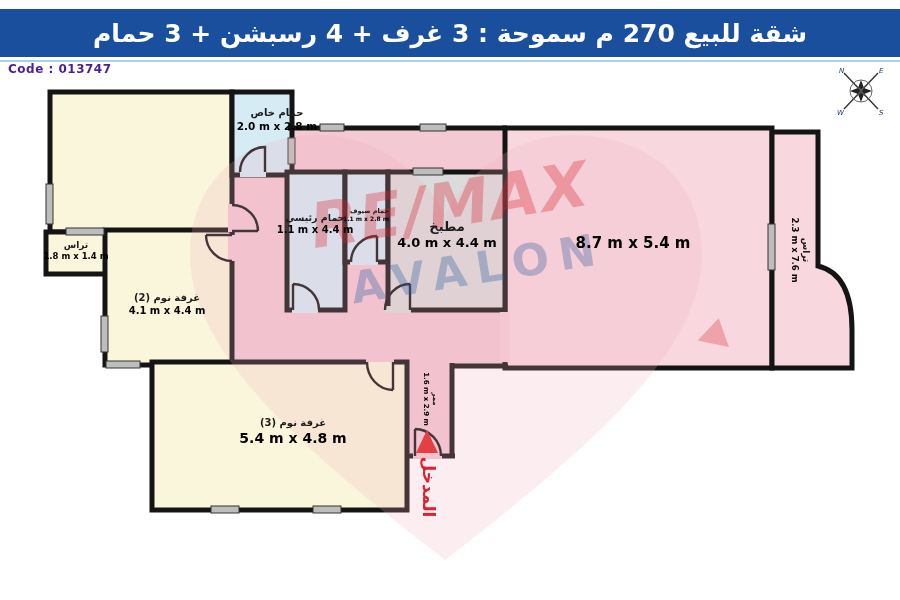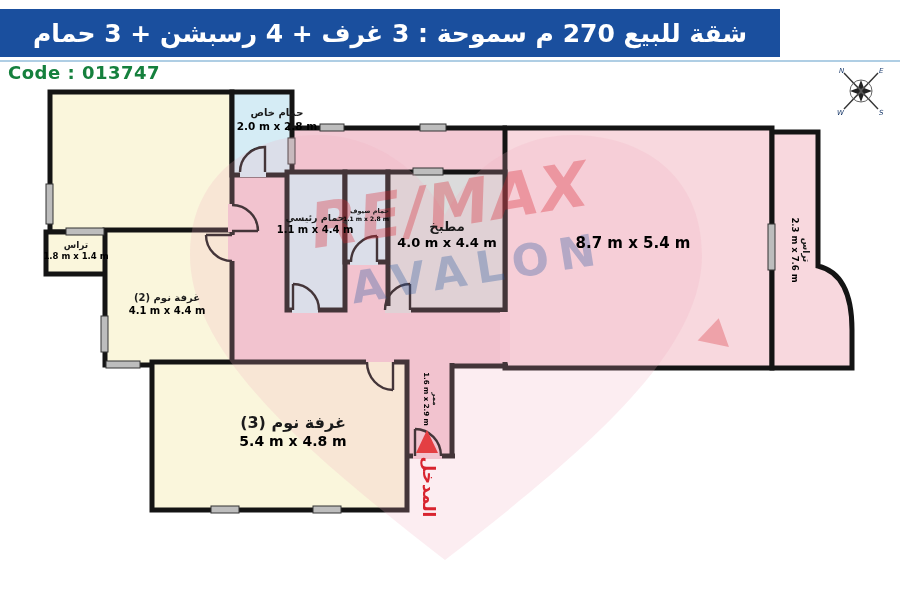--- a/index.html
+++ b/index.html
@@ -1,38 +1,38 @@
 <!DOCTYPE html>
 <html lang="ar"><head>
 <meta charset="utf-8">
 <style>
   html,body{margin:0;padding:0;background:#fff;}
   #stage{position:relative;width:900px;height:600px;background:#ffffff;overflow:hidden;
          font-family:"DejaVu Sans",sans-serif;}
   
-  #topbar{position:absolute;left:0;top:9px;width:780px;height:48px;background:#1A4F9E;
+  #topbar{position:absolute;left:0;top:9px;width:900px;height:48px;background:#1A4F9E;
           color:#fff;display:flex;align-items:center;justify-content:center;
           font-size:25px;font-weight:bold;direction:rtl;}
   #sepline{position:absolute;left:0;top:60px;width:900px;height:2px;background:#AFCEE4;}
-  #codebox{position:absolute;left:8px;top:62px;font-size:18px;font-weight:bold;color:#15803d;
+  #codebox{position:absolute;left:8px;top:62px;font-size:12px;font-weight:bold;color:#4c1d95;
            font-family:"DejaVu Sans",sans-serif;letter-spacing:.5px;}
   
   #plan{position:absolute;left:0;top:0;}
   
   .rlabel{position:absolute;transform:translate(-50%,-50%);text-align:center;color:#1b1b1b;
           line-height:1.25;white-space:nowrap;pointer-events:none;}
   .rlabel .rname{display:block;font-weight:bold;direction:rtl;}
   .rlabel .rsize{display:block;font-weight:bold;direction:ltr;color:#000;}
   .rot{transform:translate(-50%,-50%) rotate(90deg);}
   
   #lbl-master .rname{font-size:10px}   #lbl-master .rsize{font-size:15px}
   #lbl-privbath .rname{font-size:10px} #lbl-privbath .rsize{font-size:10.5px}
   #lbl-terraceL .rname{font-size:9px}  #lbl-terraceL .rsize{font-size:8.5px}
   #lbl-bed2 .rname{font-size:10px}     #lbl-bed2 .rsize{font-size:10px}
-  #lbl-bed3 .rname{font-size:16px}     #lbl-bed3 .rsize{font-size:14px}
+  #lbl-bed3 .rname{font-size:10px}     #lbl-bed3 .rsize{font-size:14px}
   #lbl-mainbath .rname{font-size:9.5px}#lbl-mainbath .rsize{font-size:10px}
   #lbl-guestbath .rname{font-size:6.5px}#lbl-guestbath .rsize{font-size:6px}
   #lbl-kitchen .rname{font-size:13px}  #lbl-kitchen .rsize{font-size:13px}
   #lbl-reception .rname{font-size:18px}#lbl-reception .rsize{font-size:15px}
   #lbl-terraceR .rname{font-size:9px}  #lbl-terraceR .rsize{font-size:8.5px}
   #lbl-corridor .rname{font-size:7px}  #lbl-corridor .rsize{font-size:7px}
   #lbl-entrance{position:absolute;transform:translate(-50%,-50%) rotate(90deg);
                 color:#D8242F;font-weight:bold;font-size:17px;direction:rtl;white-space:nowrap;}
   
   .wm{position:absolute;pointer-events:none;}

